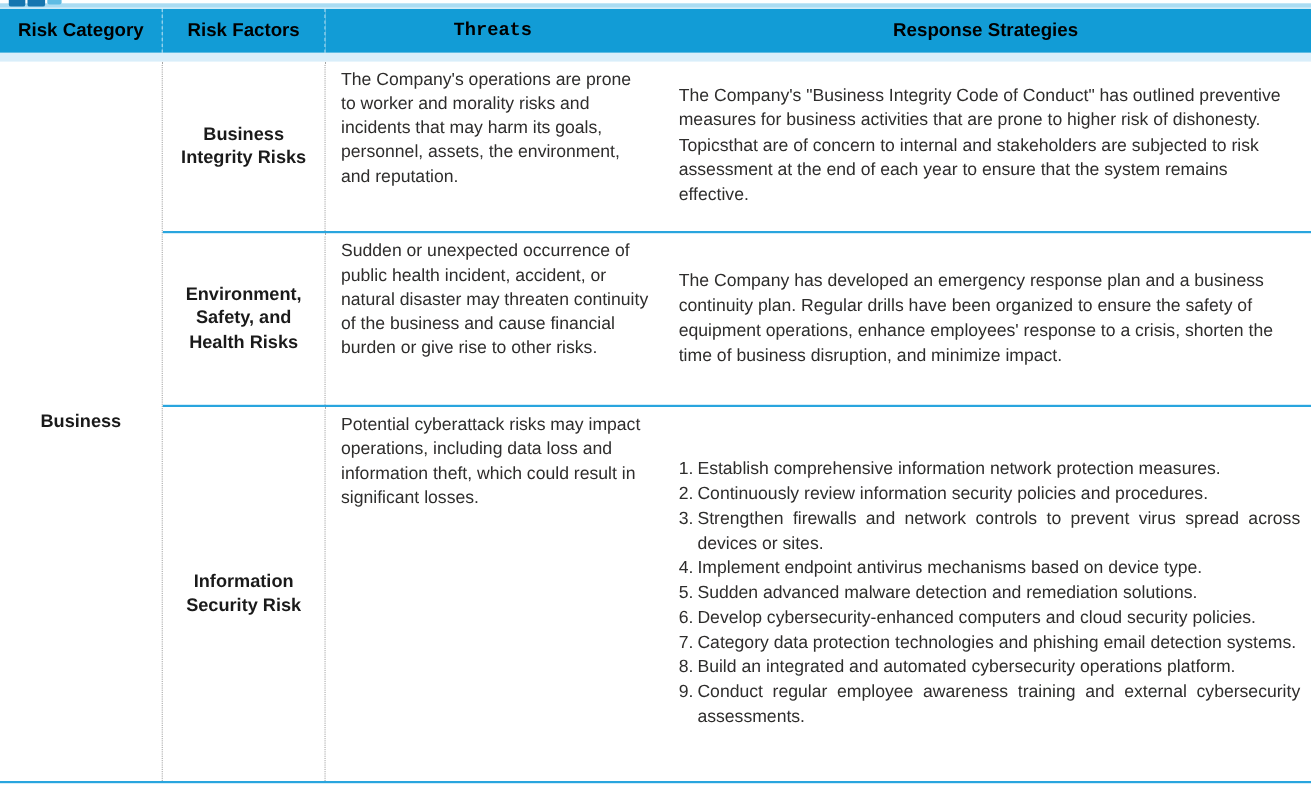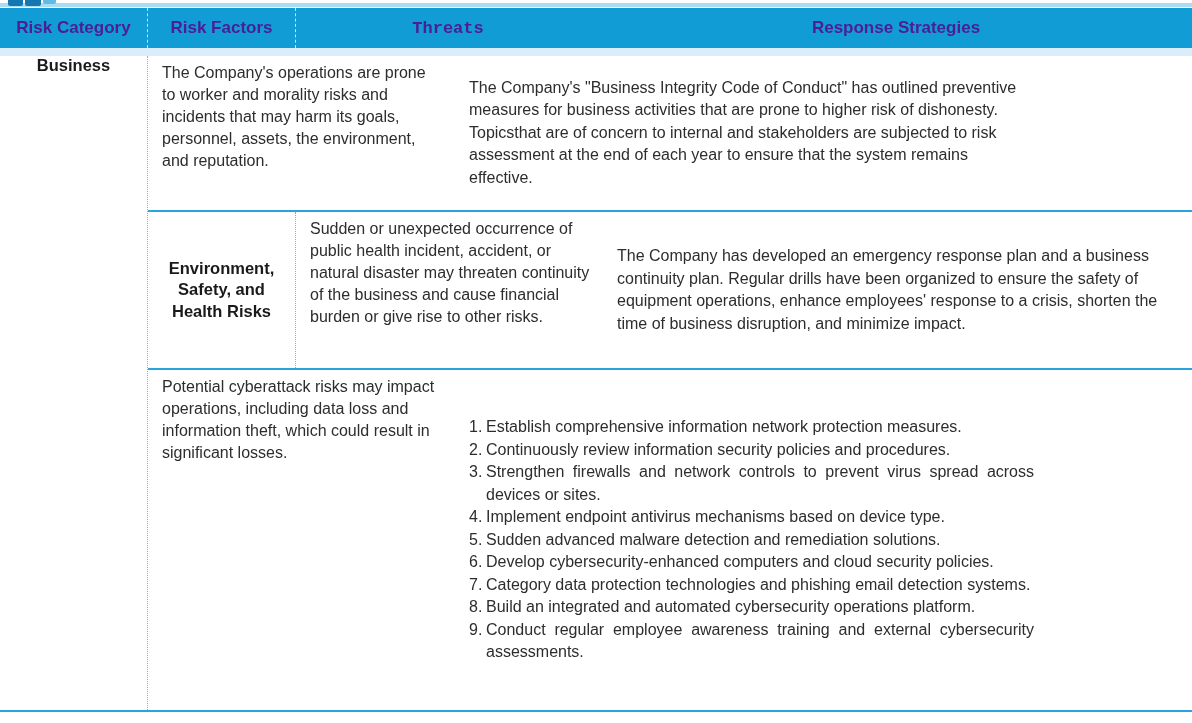--- a/index.html
+++ b/index.html
@@ -15,35 +15,35 @@
   .top-deco { position:absolute; top:0; left:0; width:1192px; height:8px; }
   .deco-rule { position:absolute; top:3px; left:0; width:1192px; height:4px; background:#aadcf3; }
   .deco-tab  { position:absolute; top:0; height:6px; background:#1576b0; border-radius:0 0 2px 2px; }
   .deco-tab.t1 { left:8px;  width:15px; }
   .deco-tab.t2 { left:25px; width:16px; }
   .deco-tab.t3 { left:43px; width:13px; height:4px; background:#5fbce4; }
 
   
   .thead { position:absolute; top:8px; left:0; width:1192px; height:40px; display:flex; }
   .th {
-    background:#129cd6; color:#4c1d95; font-weight:bold; font-size:17px;
+    background:#129cd6; color:#000000; font-weight:bold; font-size:17px;
     display:flex; align-items:center; justify-content:center; height:40px;
   }
   .th.c1 { width:148px; border-right:1px dashed rgba(255,255,255,.75); }
   .th.c2 { width:148px; border-right:1px dashed rgba(255,255,255,.75); }
   .th.c3 { width:304px;font-family:Liberation Mono, monospace; }
   .th.c4 { width:592px; }
 
   .band { position:absolute; top:48px; left:0; width:1192px; height:8px; background:#d9eefa; }
 
   
   .tbody { position:absolute; top:56px; left:0; width:1192px; height:654px; display:flex; }
   .cat-col {
     width:148px; height:654px; border-right:1px dotted #a6a6a6;
-    display:flex; align-items:flex-start; justify-content:center;
+    display:flex; align-items:center; justify-content:center;
   }
   .cat-label { font-weight:bold; font-size:16.5px; color:#1a1a1a; }
 
   .rows { width:1044px; display:flex; flex-direction:column; }
   .row { display:flex; width:1044px; }
   .row.r1 { height:154px; }
   .row.r2 { height:158px; border-top:2px solid #29a5de; }
   .row.r3 { height:342px; border-top:2px solid #29a5de; }
 
   .factor-cell {
@@ -95,20 +95,23 @@
   <div class="band"></div>
 
   <div class="tbody">
     <div class="cat-col">
       <span class="cat-label">Business</span>
     </div>
 
     <div class="rows">
 
       <div class="row r1">
+        <div class="factor-cell">
+          <span>Business Integrity Risks</span>
+        </div>
         <div class="threat-cell">
           <p>The Company's operations are prone to worker and morality risks and incidents that may harm its goals, personnel, assets, the environment, and reputation.</p>
         </div>
         <div class="response-cell">
           <p>The Company's "Business Integrity Code of Conduct" has outlined preventive measures for business activities that are prone to higher risk of dishonesty. Topicsthat are of concern to internal and stakeholders are subjected to risk assessment at the end of each year to ensure that the system remains effective.</p>
         </div>
       </div>
 
       <div class="row r2">
         <div class="factor-cell">
@@ -116,20 +119,23 @@
         </div>
         <div class="threat-cell">
           <p>Sudden or unexpected occurrence of public health incident, accident, or natural disaster may threaten continuity of the business and cause financial burden or give rise to other risks.</p>
         </div>
         <div class="response-cell">
           <p>The Company has developed an emergency response plan and a business continuity plan. Regular drills have been organized to ensure the safety of equipment operations, enhance employees' response to a crisis, shorten the time of business disruption, and minimize impact.</p>
         </div>
       </div>
 
       <div class="row r3">
+        <div class="factor-cell">
+          <span>Information Security Risk</span>
+        </div>
         <div class="threat-cell">
           <p>Potential cyberattack risks may impact operations, including data loss and information theft, which could result in significant losses.</p>
         </div>
         <div class="response-cell">
           <ol class="resp-list">
               <li>Establish comprehensive information network protection measures.</li>
               <li>Continuously review information security policies and procedures.</li>
               <li>Strengthen firewalls and network controls to prevent virus spread across devices or sites.</li>
               <li>Implement endpoint antivirus mechanisms based on device type.</li>
               <li>Sudden advanced malware detection and remediation solutions.</li>

